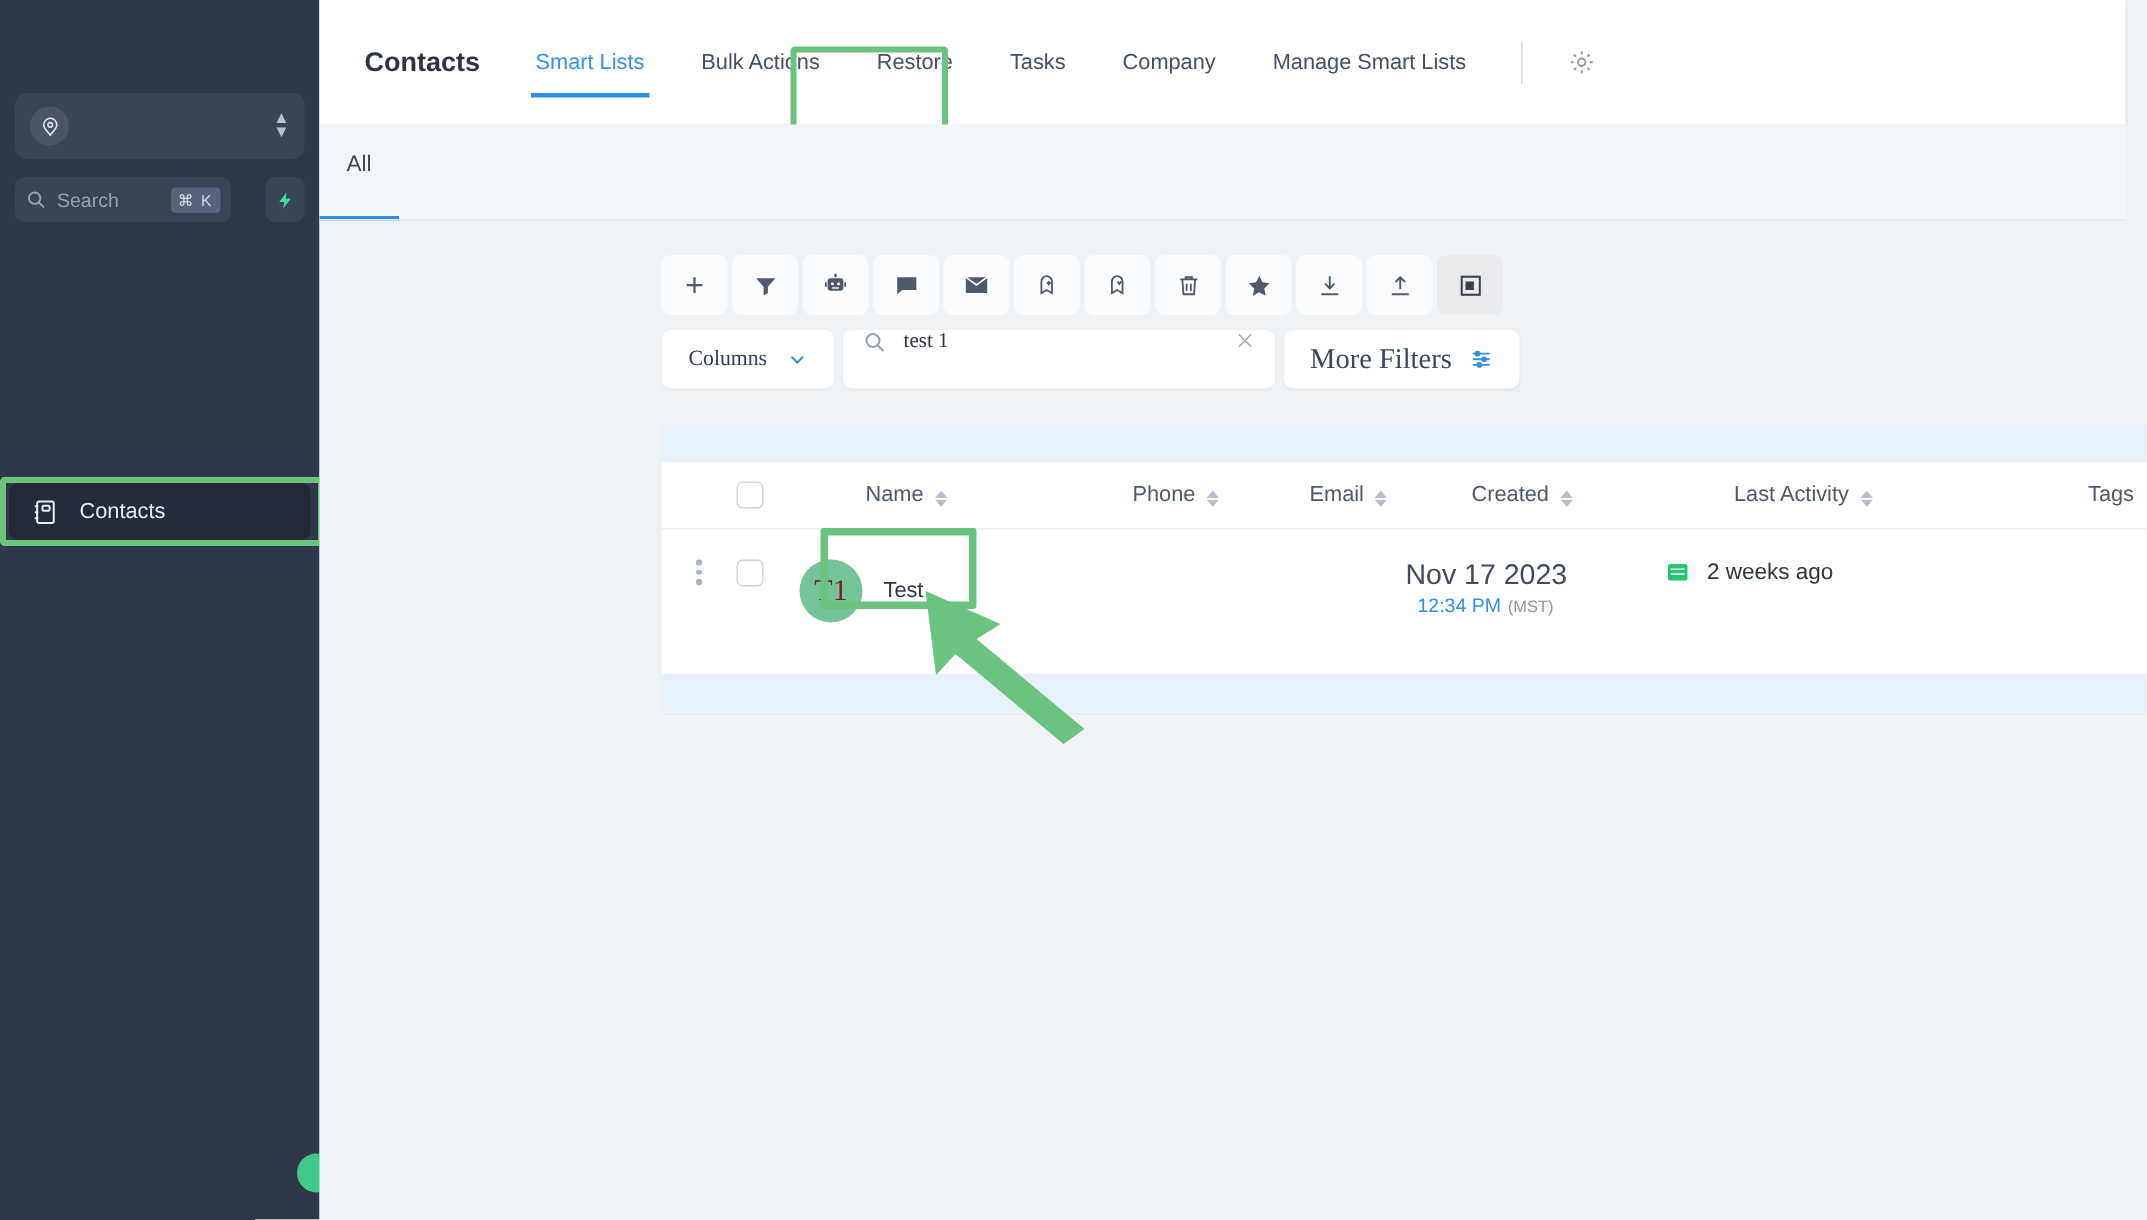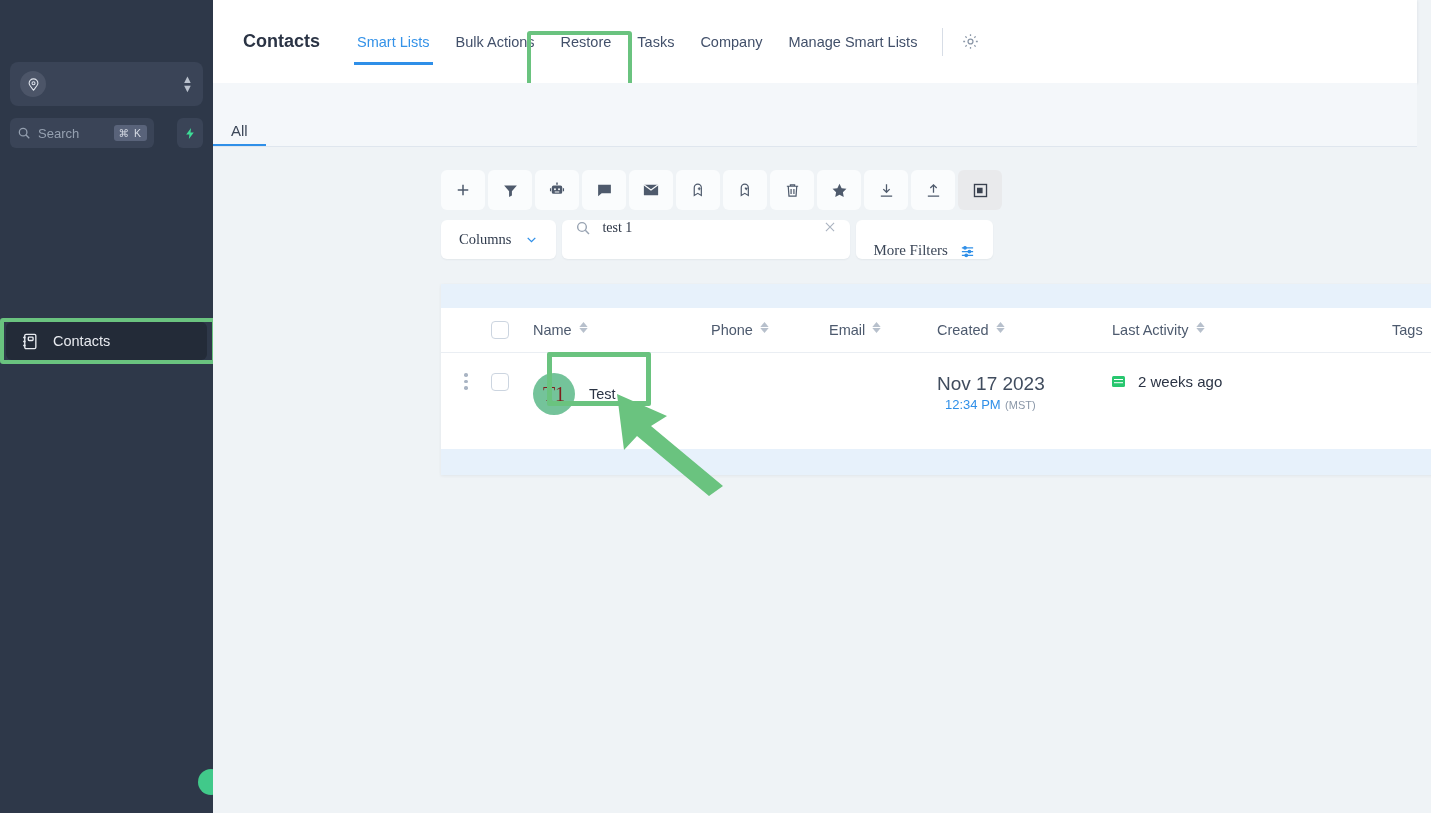--- a/index.html
+++ b/index.html
@@ -79,21 +79,21 @@
   .main { flex: 1; height: 813px; position: relative; background: #eff3f6; }
 
   .topbar {
     position: absolute; left: 0; top: 0; width: 1204px; height: 83px;
     background: #ffffff;
     box-shadow: 0 1px 3px rgba(30,40,60,.10);
     display: flex; align-items: center;
     padding-left: 30px;
   }
   .page-title { font-size: 18px; font-weight: bold; color: #2b3445; margin-right: 24px; }
-  .topnav { display: flex; align-items: center; gap: 0; text-align: right; }
+  .topnav { display: flex; align-items: center; gap: 12px; text-align: right; }
   .topnav-item {
     font-size: 14.5px; color: #42506a; padding: 8px 13px; cursor: pointer;
     position: relative; white-space: nowrap;
   }
   .topnav-item.active { color: #3492e8; }
   .topnav-item.active::after {
     content: ""; position: absolute; left: 10px; right: 10px; bottom: -7px;
     height: 2.5px; background: #2f8fe8;
   }
   .nav-divider { width: 1px; height: 28px; background: #d7dde6; margin: 0 12px; }
@@ -105,21 +105,21 @@
     pointer-events: none;
   }
 
   
   .sub-tabs {
     position: absolute; left: 0; top: 83px; width: 1204px; height: 64px;
     background: #f4f7fa;
     display: flex; align-items: flex-end;
   }
   .sub-tab {
-    font-size: 15px; color: #3c4758; padding: 0 18px 8px 18px;
+    font-size: 15px; color: #3c4758; padding: 0 18px 29px 18px;
     cursor: pointer; position: relative;
   }
   .sub-tab.active::after {
     content: ""; position: absolute; left: 0; right: 0; bottom: 0;
     height: 3px; background: #2f8fe8;
   }
   .sub-tabs-line {
     position: absolute; left: 0; right: 0; bottom: 0; height: 1px; background: #dfe6ee;
   }
 
@@ -145,22 +145,22 @@
   .search-box {
     width: 288px; height: 39px; background: #fff; border-radius: 6px;
     display: flex; align-items: flex-start; gap: 11px; padding: 0 13px;
     box-shadow: 0 1px 2px rgba(40,50,70,.06);
     cursor: text;
   }
   .search-box .val { flex: 1; font-size: 14px; color: #2c3545; }
   .clear-x { cursor: pointer; display: flex; }
   .more-filters {
     height: 39px; background: #fff; border-radius: 6px;
-    display: flex; align-items: flex-end; gap: 11px; padding: 0 17px;
-    font-size: 15px; color: #3c4758; cursor: pointer;
+    display: flex; align-items: center; gap: 11px; padding: 0 17px;
+    font-size: 19px; color: #3c4758; cursor: pointer;
     box-shadow: 0 1px 2px rgba(40,50,70,.06);
   }
 
   
   .table-wrap {
     position: absolute; left: 228px; top: 284px;
     width: 1182px; background: #fff;
     box-shadow: 0 1px 3px rgba(40,50,70,.07);
   }
   .tot-bar {
@@ -179,21 +179,21 @@
   .chk {
     width: 18px; height: 18px; border: 1.4px solid #ccd5e0; border-radius: 4px;
     background: #fff; cursor: pointer;
   }
   .col-name { width: 178px; flex: 0 0 178px; }
   .col-phone { width: 118px; flex: 0 0 118px; }
   .col-email { width: 108px; flex: 0 0 108px; }
   .col-created { width: 175px; flex: 0 0 175px; }
   .col-activity { width: 280px; flex: 0 0 280px; }
   .col-tags { flex: 1; }
-  .th { display: flex; align-items: flex-start; gap: 7px; cursor: pointer; }
+  .th { display: flex; align-items: flex-end; gap: 7px; cursor: pointer; margin-left: 44px; }
   .sorter { display: flex; flex-direction: column; gap: 1px; }
 
   .trow { height: 96px; display: flex; align-items: flex-start; padding-top: 20px; }
   .dots { display: flex; flex-direction: column; gap: 3px; align-items: center; width: 100%; cursor: pointer; }
   .dot { width: 3.5px; height: 3.5px; border-radius: 50%; background: #a9b4c3; }
   .namecell { display: flex; align-items: center; gap: 14px; cursor: pointer; }
   .avatar {
     width: 42px; height: 42px; border-radius: 50%;
     background: #74c39a; color: #7f1d1d; font-size: 20px;
     display: flex; align-items: center; justify-content: center; font-family: Liberation Serif, serif;

